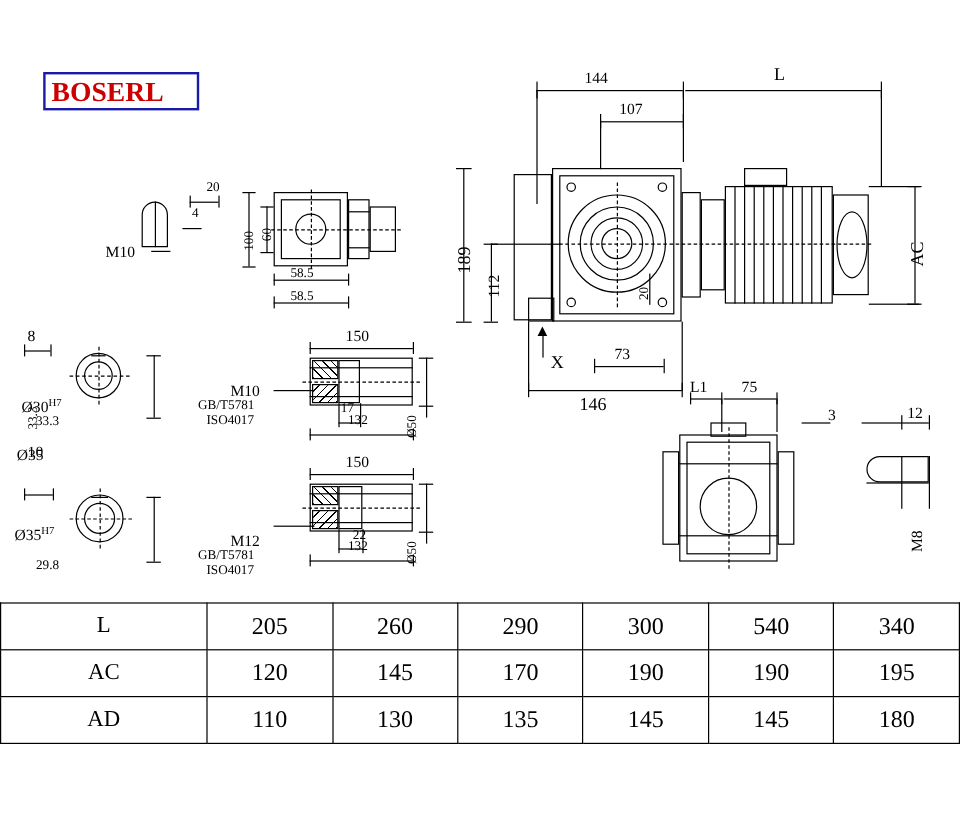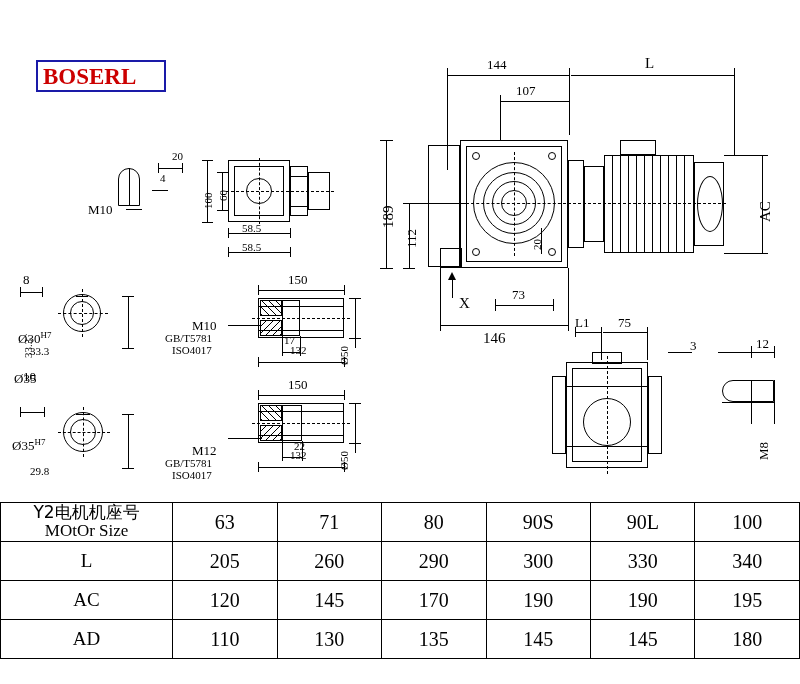--- a/index.html
+++ b/index.html
@@ -352,39 +352,27 @@
   <div class="lbl" style="left:756px;top:336px;">12</div>
 
   <div style="position:absolute;left:722px;top:380px;width:52px;height:22px;border:1px solid #000;border-radius:11px 0 0 11px;box-sizing:border-box;"></div>
   <div class="ln v1" style="left:751px;top:380px;height:44px;"></div>
   <div class="ln v1" style="left:774px;top:380px;height:44px;"></div>
   <div class="ln h1" style="left:722px;top:402px;width:52px;"></div>
   <div class="lbl vert" style="left:756px;top:460px;">M8</div>
 
   <table class="tbl">
     <tbody>
-        <tr>
-      <td class="rowhead2">
-        <div class="cn">Y2电机机座号</div>
-        <div>MOtOr Size</div>
-      </td>
-      <td class="data">63</td>
-      <td class="data">71</td>
-      <td class="data">80</td>
-      <td class="data">90S</td>
-      <td class="data">90L</td>
-      <td class="data">100</td>
-    </tr>
     <tr>
       <td class="rowhead">L</td>
       <td class="data">205</td>
       <td class="data">260</td>
       <td class="data">290</td>
       <td class="data">300</td>
-      <td class="data">330</td>
+      <td class="data">540</td>
       <td class="data">340</td>
     </tr>
     <tr>
       <td class="rowhead">AC</td>
       <td class="data">120</td>
       <td class="data">145</td>
       <td class="data">170</td>
       <td class="data">190</td>
       <td class="data">190</td>
       <td class="data">195</td>

